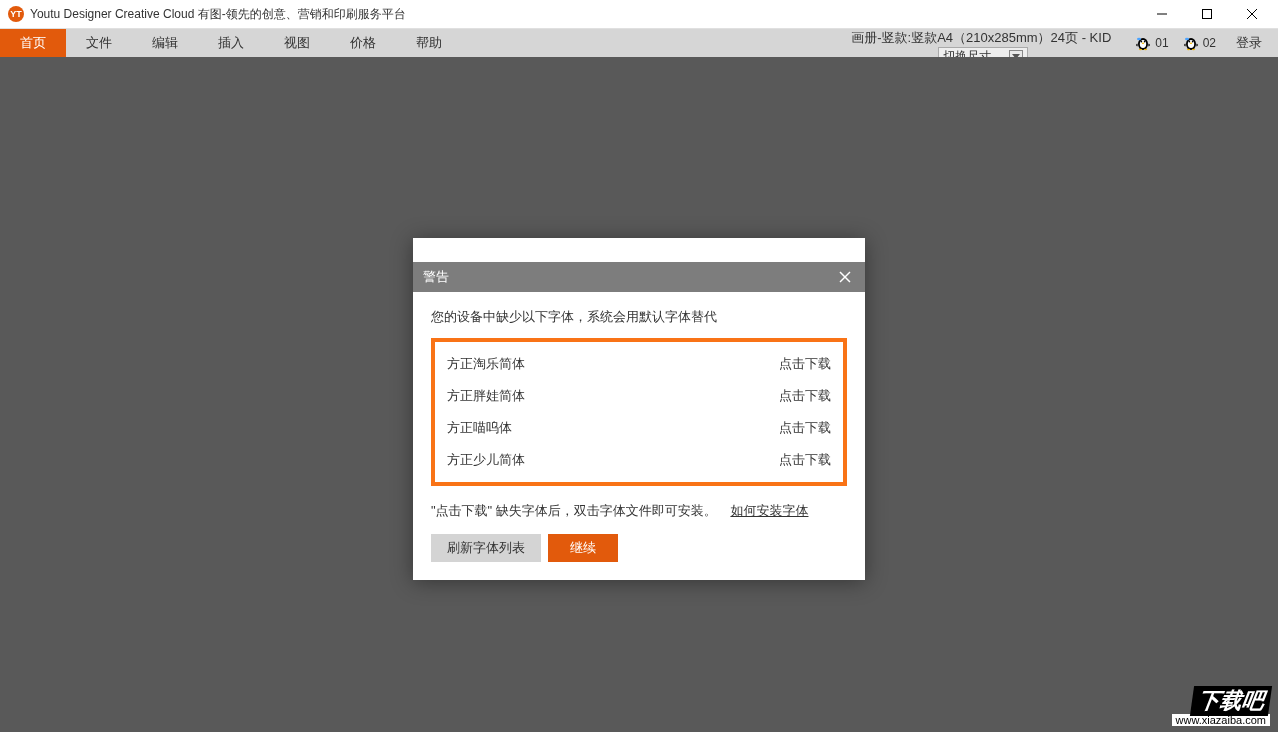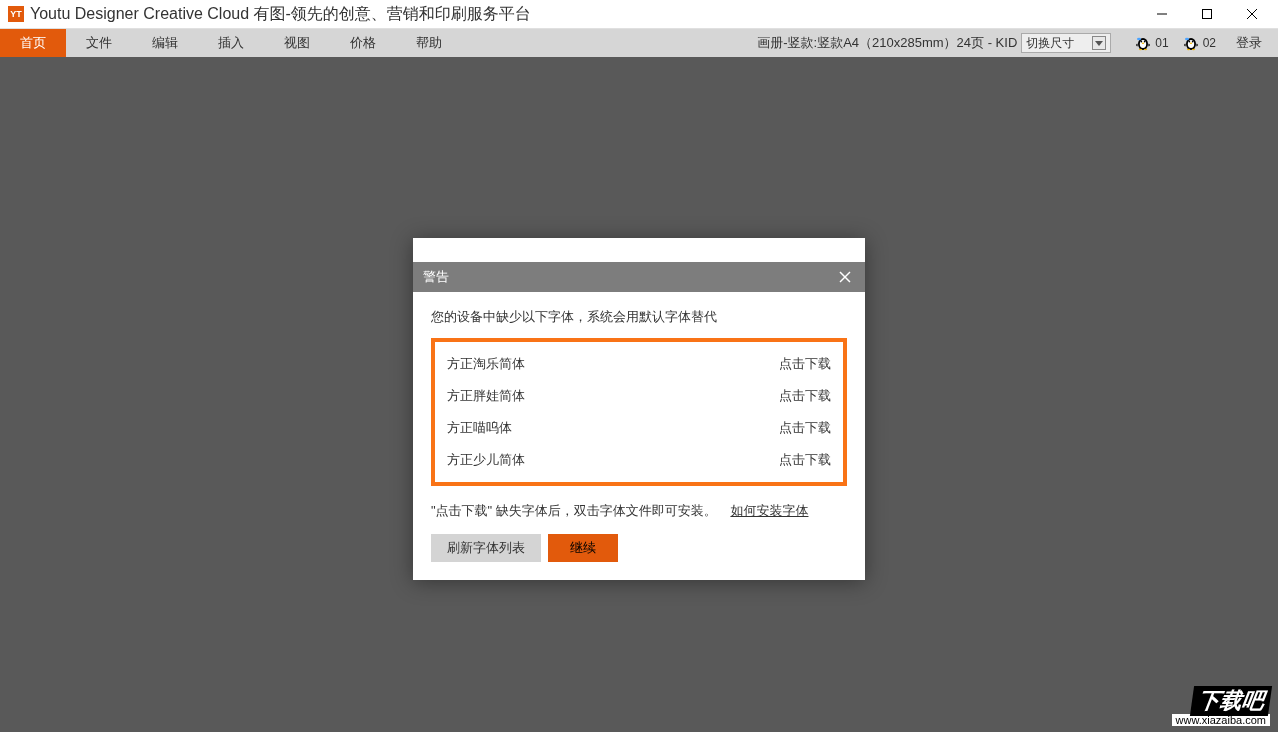--- a/index.html
+++ b/index.html
@@ -1,28 +1,28 @@
 <!DOCTYPE html>
 <html><head>
 <meta charset="utf-8">
 <style>
 * { margin: 0; padding: 0; box-sizing: border-box; font-family: "Microsoft YaHei", Arial, sans-serif; }
 body { width: 1278px; height: 732px; overflow: hidden; background: #fff; position: relative; }
 
 .titlebar { height: 29px; background: #ffffff; display: flex; align-items: center; padding: 0 4px 0 8px; border-bottom: 1px solid #e0e0e0; }
-.titlebar .app-icon { width: 16px; height: 16px; background: #e25a0c; color: #fff; font-size: 9px; font-weight: bold; display: flex; align-items: center; justify-content: center; margin-right: 6px; border-radius: 0; }
-.titlebar .title { font-size: 16px; color: #333; flex: 1; }
+.titlebar .app-icon { width: 16px; height: 16px; background: #e25a0c; color: #fff; font-size: 9px; font-weight: bold; display: flex; align-items: center; justify-content: center; margin-right: 6px; border-radius: 8px; }
+.titlebar .title { font-size: 12px; color: #333; flex: 1; }
 .titlebar .wbtn { width: 45px; height: 29px; display: flex; align-items: center; justify-content: center; cursor: pointer; }
 .titlebar svg { width: 10px; height: 10px; }
 
 .menubar { height: 28px; background: #d6d6d6; display: flex; align-items: stretch; font-size: 13px; color: #333; }
 .menubar .mitem { padding: 0 20px; display: flex; align-items: center; cursor: pointer; }
 .menubar .mitem.active { background: #e25a0c; color: #fff; }
 .menubar .spacer { flex: 1; }
-.menubar .docinfo { display: flex; align-items: center; padding-right: 8px; color: #333; font-size: 13px; }
+.menubar .docinfo { display: flex; align-items: center; padding-right: 8px; color: #333; font-size: 13px; flex-direction: column; }
 .menubar .size-select { height: 20px; border: 1px solid #aaa; background: #eee; font-size: 12px; padding: 0 4px; display: inline-flex; align-items: center; margin-left: 4px; }
 .menubar .size-select .arrow-btn { margin-left: 18px; border: 1px solid #888; width: 14px; height: 14px; display: inline-flex; align-items: center; justify-content: center; background: #e8e8e8; }
 .menubar .right-group { display: flex; align-items: center; gap: 14px; padding: 7px 16px; }
 .penguin { width: 16px; height: 16px; display: inline-block; }
 .qq-item { display: flex; align-items: center; gap: 4px; font-size: 12px; color: #333; cursor: pointer; }
 .login-link { font-size: 13px; color: #333; cursor: pointer; margin-left: 6px; }
 
 .canvas-area { position: absolute; top: 57px; left: 0; right: 0; bottom: 0; background: #595959; }
 
 .modal { position: absolute; left: 413px; top: 238px; width: 452px; background: #ffffff; box-shadow: 0 2px 20px rgba(0,0,0,0.4); }
@@ -32,21 +32,21 @@
 .modal-body { padding: 16px 18px 18px; }
 .modal-msg { font-size: 13px; color: #333; margin-bottom: 12px; }
 .font-list { border: 4px solid #f97316; padding: 6px 12px 6px; min-height: 130px; }
 .font-row { display: flex; justify-content: space-between; align-items: center; padding: 7px 0; font-size: 13px; color: #333; }
 .font-row .dl { color: #333; cursor: pointer; }
 .hint-row { margin-top: 16px; font-size: 13px; color: #333; text-align: left; }
 .hint-row .how-link { text-decoration: underline; cursor: pointer; margin-left: 10px; text-align: right; }
 .btn-row { margin-top: 14px; display: flex; justify-content: flex-start; gap: 7px; }
 .btn { height: 28px; padding: 0 16px; font-size: 13px; border: none; cursor: pointer; }
 .btn.refresh { background: #d4d4d4; color: #333; }
-.btn.continue { background: #e25a0c; color: #000000; padding: 0 22px; }
+.btn.continue { background: #e25a0c; color: #ffffff; padding: 0 22px; }
 
 .watermark { position: absolute; right: 8px; bottom: 6px; text-align: right; }
 .watermark .wm-box { background: #000; color: #fff; font-weight: bold; font-style: italic; font-size: 22px; padding: 0 6px; display: inline-block; transform: skewX(-8deg); }
 .watermark .wm-url { font-size: 11px; color: #000; background: #fff; padding: 0 4px; display: block; margin-top: -2px; }
 </style>
 </head>
 <body>
 
 <div class="titlebar">
   <div class="app-icon">YT</div>

